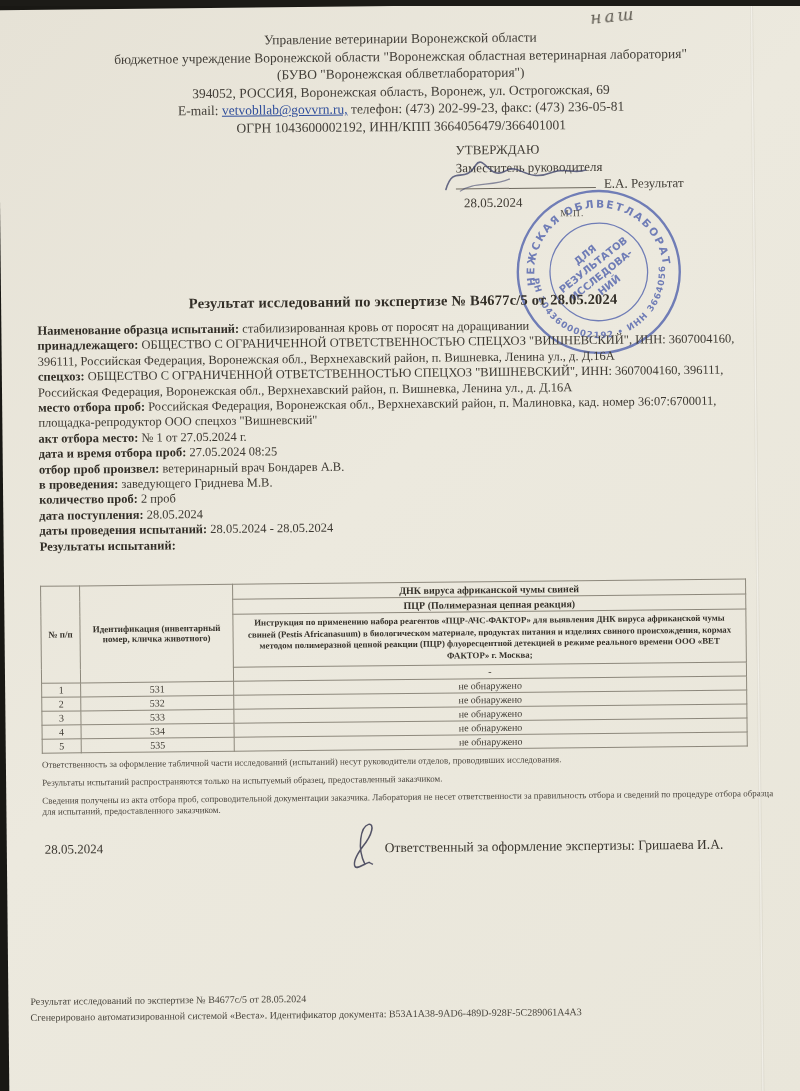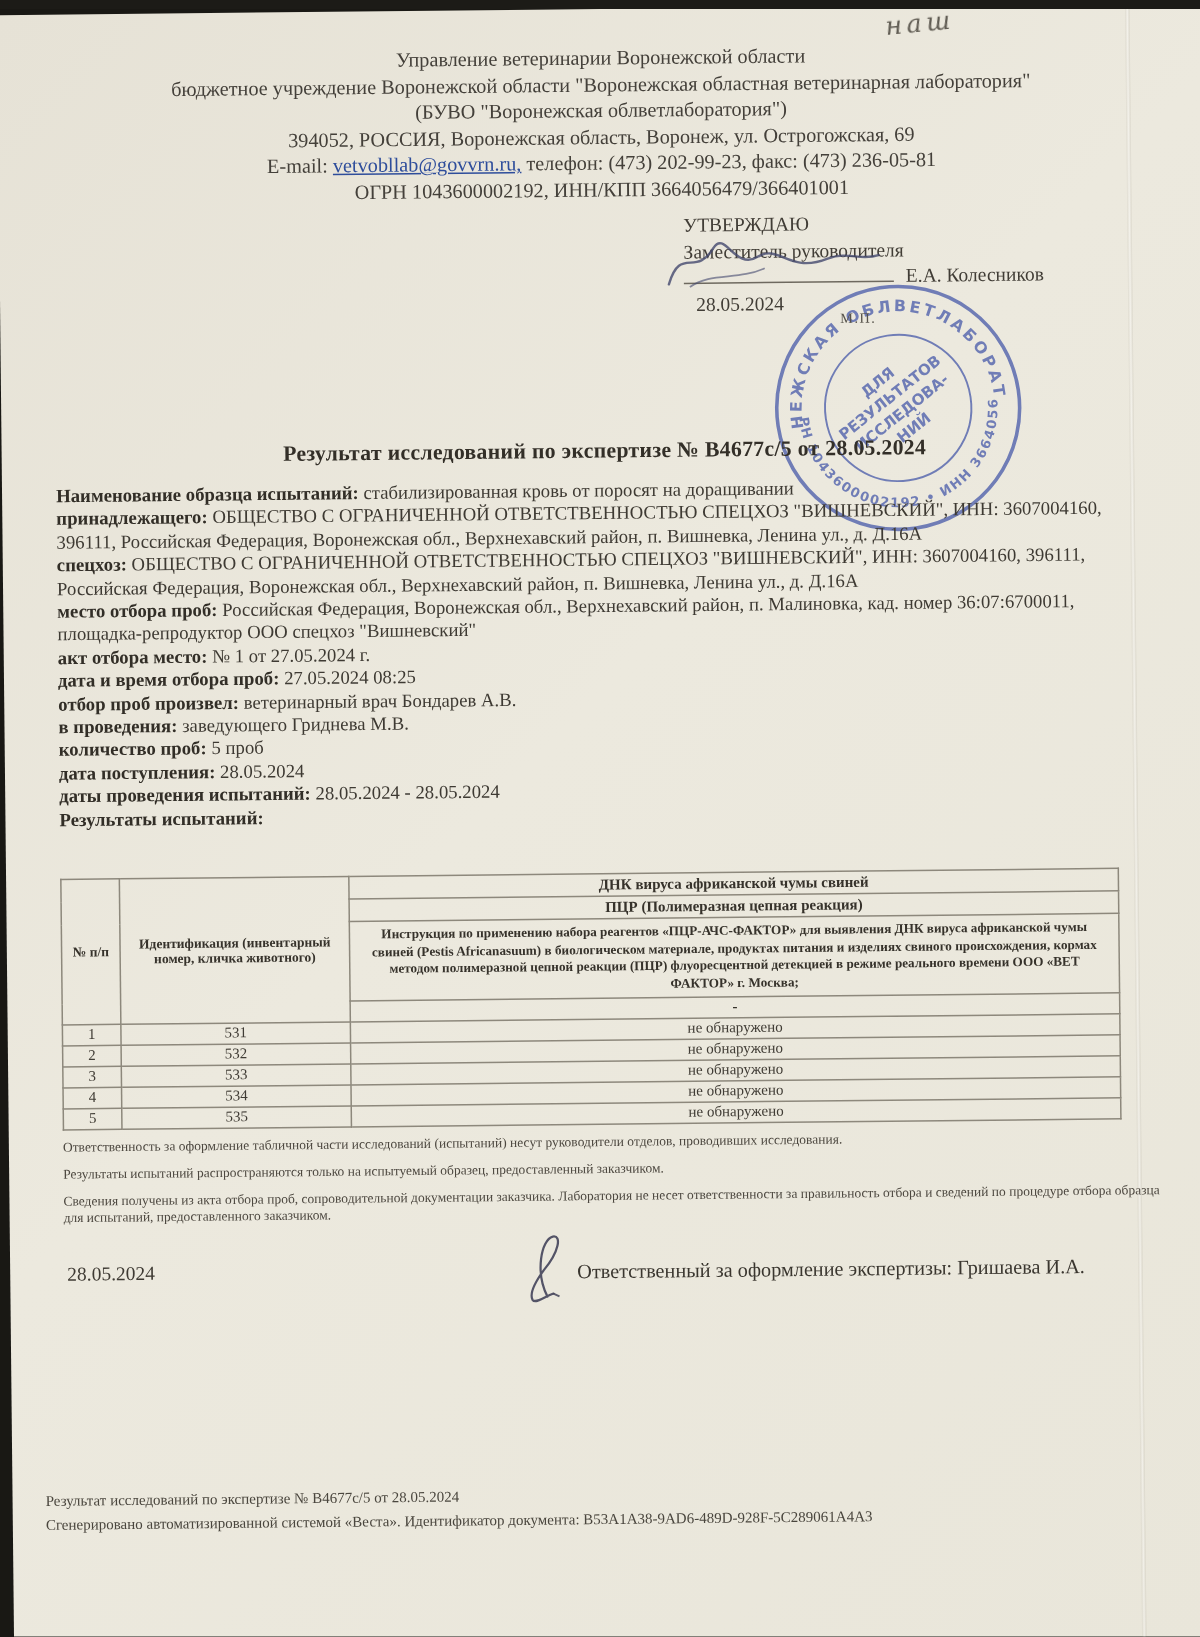--- a/index.html
+++ b/index.html
@@ -82,21 +82,21 @@
         <a href="#" class="email-link">vetvobllab@govvrn.ru,</a>
         <span>телефон: (473) 202-99-23, факс: (473) 236-05-81</span>
       </div>
       <div>ОГРН 1043600002192, ИНН/КПП 3664056479/366401001</div>
     </div>
 
     <div class="approval">
       <div>УТВЕРЖДАЮ</div>
       <div>Заместитель руководителя</div>
       <div>
-        <span class="sig-line"></span><span>Е.А. Колесников</span>
+        <span class="sig-line"></span><span>Е.А. Результат</span>
       </div>
       <div class="appr-date">28.05.2024</div>
     </div>
 
     <svg class="sig1" width="150" height="48" viewBox="0 0 150 48">
       <path d="M6,38 C14,12 24,34 36,14 C44,2 50,30 66,20 C80,12 86,32 112,22 C126,17 134,24 146,20" fill="none" stroke="#43486e" stroke-width="1.6" stroke-linecap="round" opacity="0.8"></path>
       <path d="M20,40 C34,30 52,36 70,28" fill="none" stroke="#43486e" stroke-width="1.2" opacity="0.6"></path>
     </svg>
 
     <div class="stamp-box">
@@ -129,21 +129,21 @@
 
     <div class="fields">
       <div><span class="lbl">Наименование образца испытаний:</span> <span>стабилизированная кровь от поросят на доращивании</span></div>
       <div><span class="lbl">принадлежащего:</span> <span>ОБЩЕСТВО С ОГРАНИЧЕННОЙ ОТВЕТСТВЕННОСТЬЮ СПЕЦХОЗ "ВИШНЕВСКИЙ", ИНН: 3607004160, 396111, Российская Федерация, Воронежская обл., Верхнехавский район, п. Вишневка, Ленина ул., д. Д.16А</span></div>
       <div><span class="lbl">спецхоз:</span> <span>ОБЩЕСТВО С ОГРАНИЧЕННОЙ ОТВЕТСТВЕННОСТЬЮ СПЕЦХОЗ "ВИШНЕВСКИЙ", ИНН: 3607004160, 396111, Российская Федерация, Воронежская обл., Верхнехавский район, п. Вишневка, Ленина ул., д. Д.16А</span></div>
       <div><span class="lbl">место отбора проб:</span> <span>Российская Федерация, Воронежская обл., Верхнехавский район, п. Малиновка, кад. номер 36:07:6700011, площадка-репродуктор ООО спецхоз "Вишневский"</span></div>
       <div><span class="lbl">акт отбора место:</span> <span>№ 1 от 27.05.2024 г.</span></div>
       <div><span class="lbl">дата и время отбора проб:</span> <span>27.05.2024 08:25</span></div>
       <div><span class="lbl">отбор проб произвел:</span> <span>ветеринарный врач Бондарев А.В.</span></div>
       <div><span class="lbl">в проведения:</span> <span>заведующего Гриднева М.В.</span></div>
-      <div><span class="lbl">количество проб:</span> <span>5 проб</span></div>
+      <div><span class="lbl">количество проб:</span> <span>2 проб</span></div>
       <div><span class="lbl">дата поступления:</span> <span>28.05.2024</span></div>
       <div><span class="lbl">даты проведения испытаний:</span> <span>28.05.2024 - 28.05.2024</span></div>
       <div><span class="lbl">Результаты испытаний:</span></div>
     </div>
 
     <table class="results-table">
       <tbody>
           <tr class="hdr1">
         <th class="col-n" rowspan="4">№ п/п</th>
         <th class="col-id" rowspan="4">Идентификация (инвентарный номер, кличка животного)</th>

